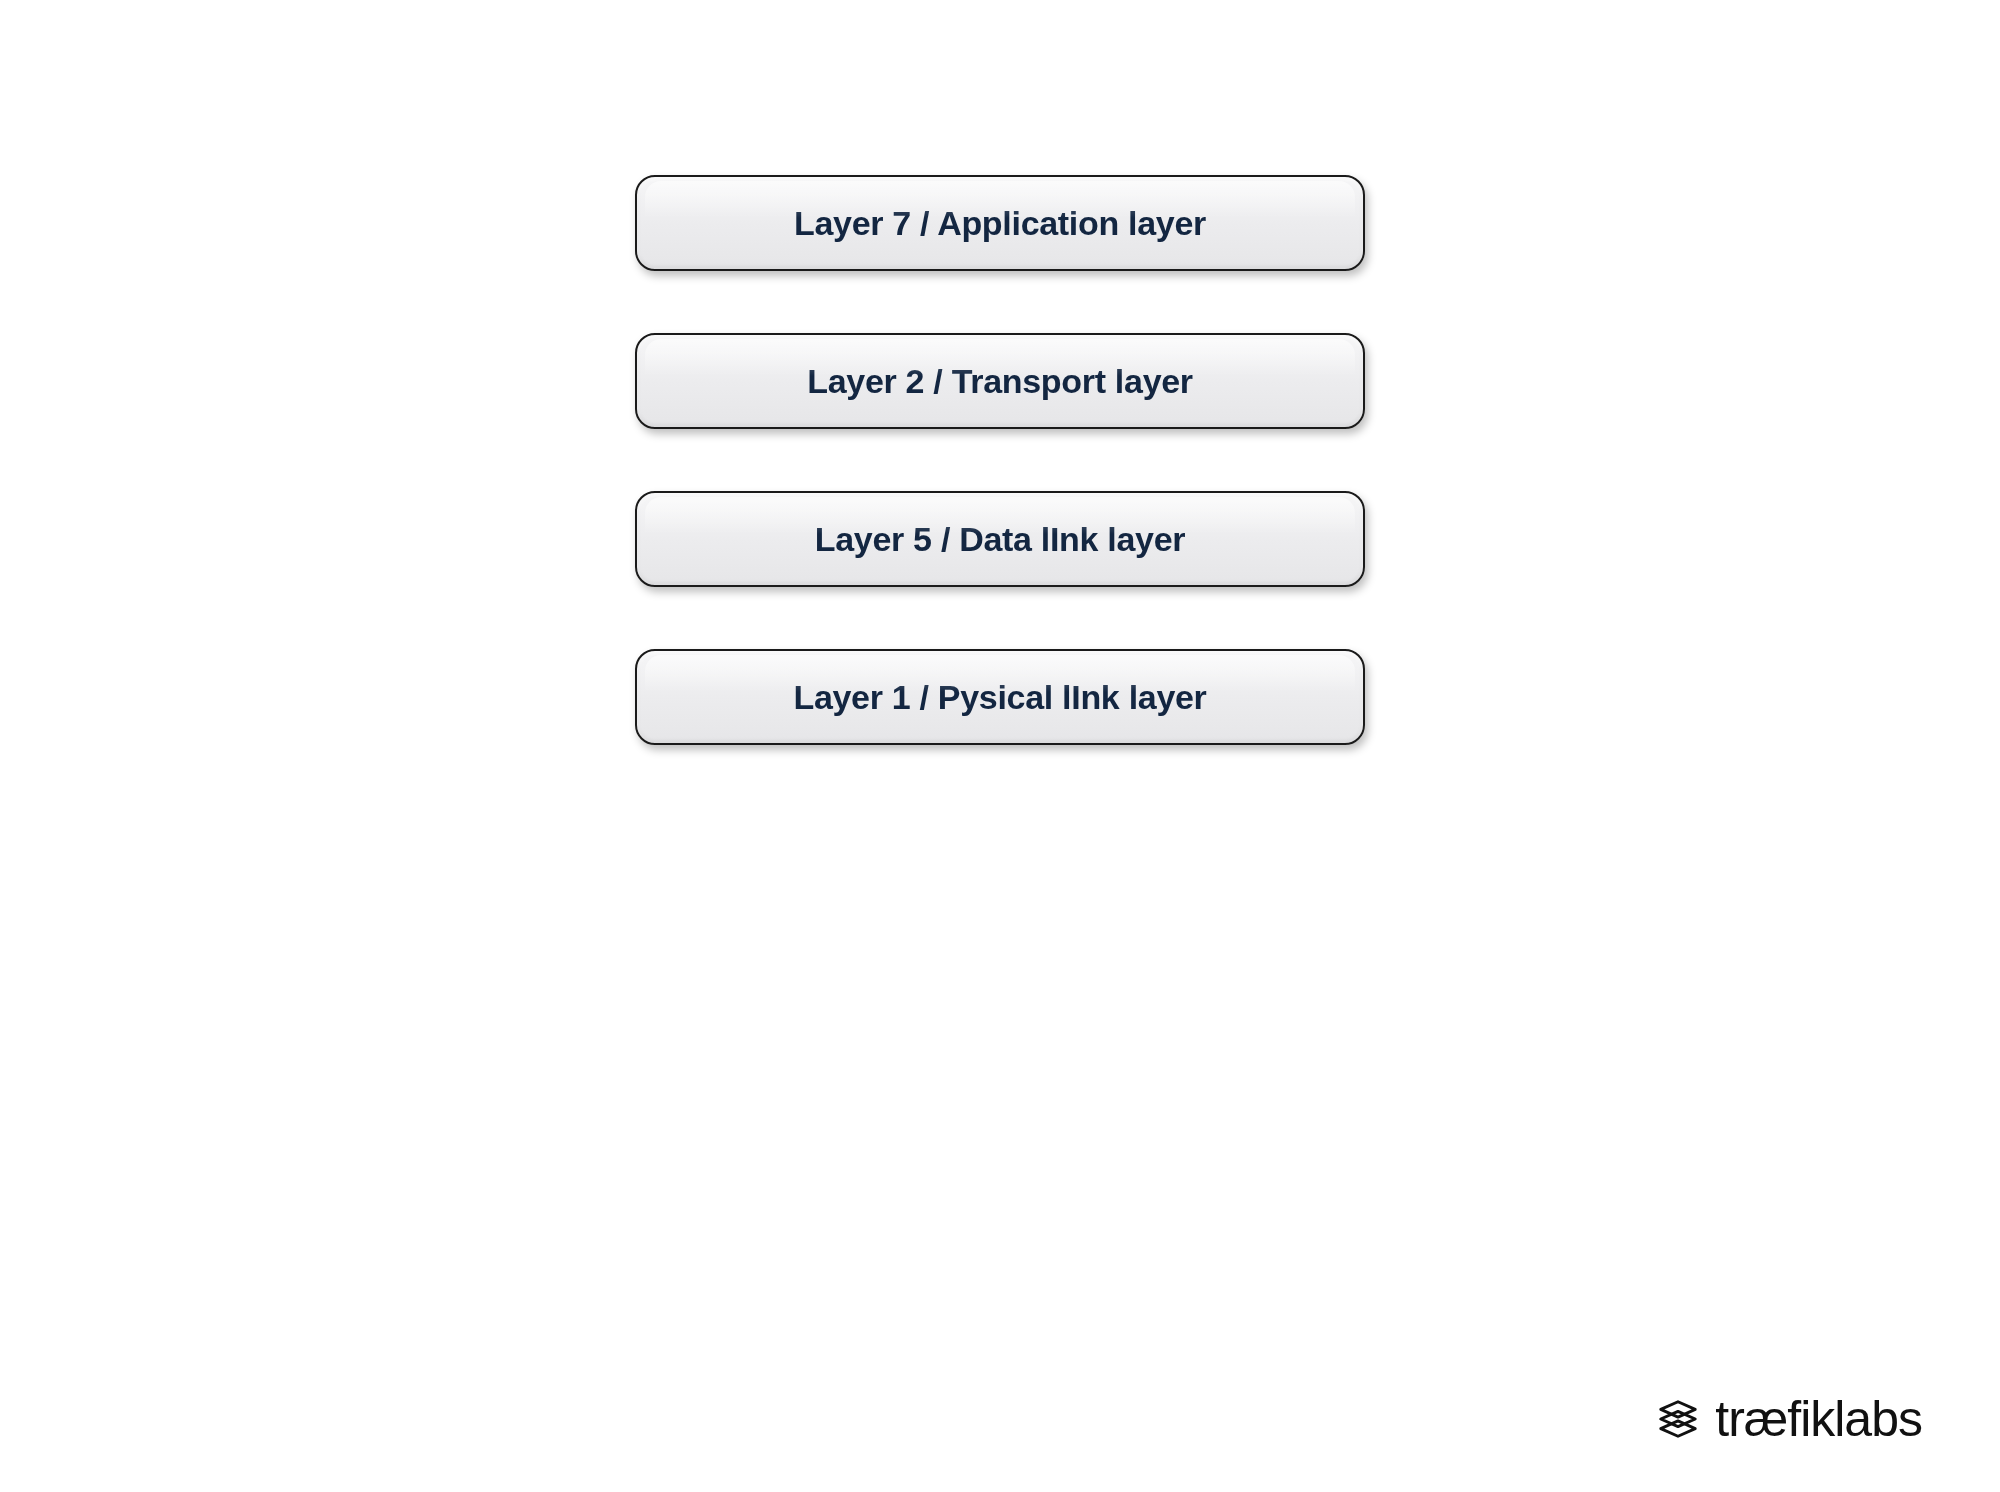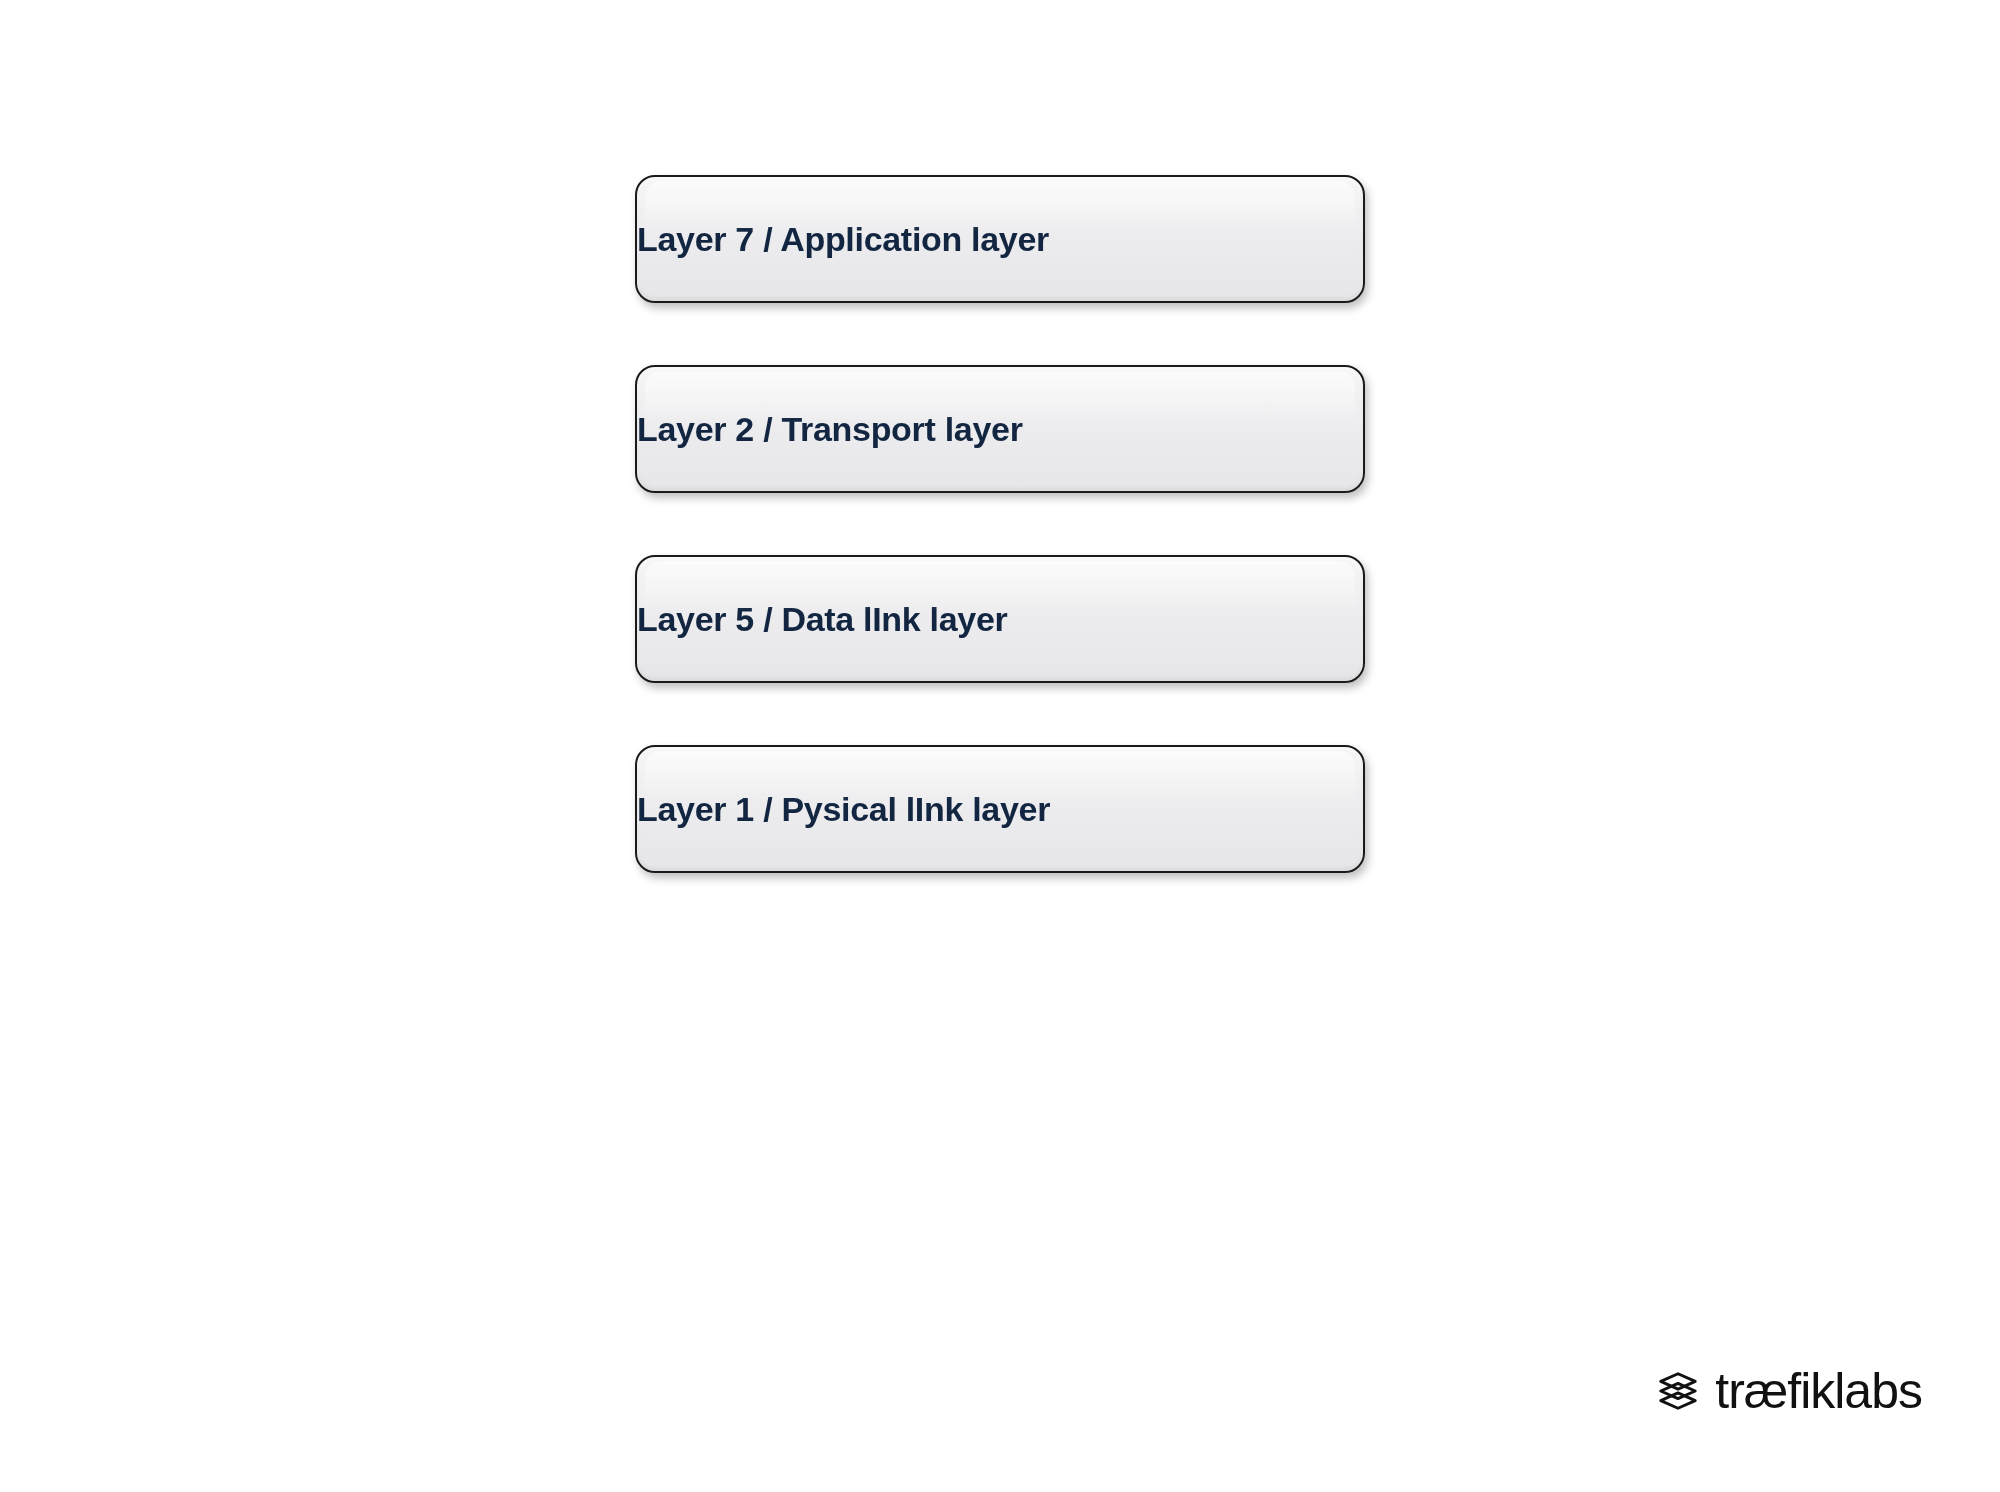--- a/index.html
+++ b/index.html
@@ -21,26 +21,27 @@
       left: 50%;
       top: 175px;
       transform: translateX(-50%);
       display: flex;
       flex-direction: column;
       gap: 62px;
     }
     
     .layer-box {
       width: 730px;
-      height: 128px;
+      height: 96px;
       background: linear-gradient(to bottom, #f6f6f7 0%, #ececee 50%, #e6e6e8 100%);
       border: 2px solid #1a1a1a;
       border-radius: 20px;
       display: flex;
       align-items: center;
+      justify-content: center;
       box-shadow: 3px 5px 8px rgba(0,0,0,0.25), inset 0 2px 4px rgba(255,255,255,0.7), inset 0 -2px 4px rgba(0,0,0,0.08);
       position: relative;
     }
     
     .layer-box::before {
       content: "";
       position: absolute;
       top: 4px;
       left: 8px;
       right: 8px;
@@ -52,21 +53,21 @@
     
     .layer-label {
       font-size: 34px;
       font-weight: 700;
       color: #132641;
       letter-spacing: -0.3px;
     }
     
     .brand {
       position: absolute;
-      bottom: 72px;
+      bottom: 44px;
       right: 78px;
       display: flex;
       align-items: center;
       gap: 14px;
     }
     
     .brand-icon {
       width: 46px;
       height: 46px;
     }

